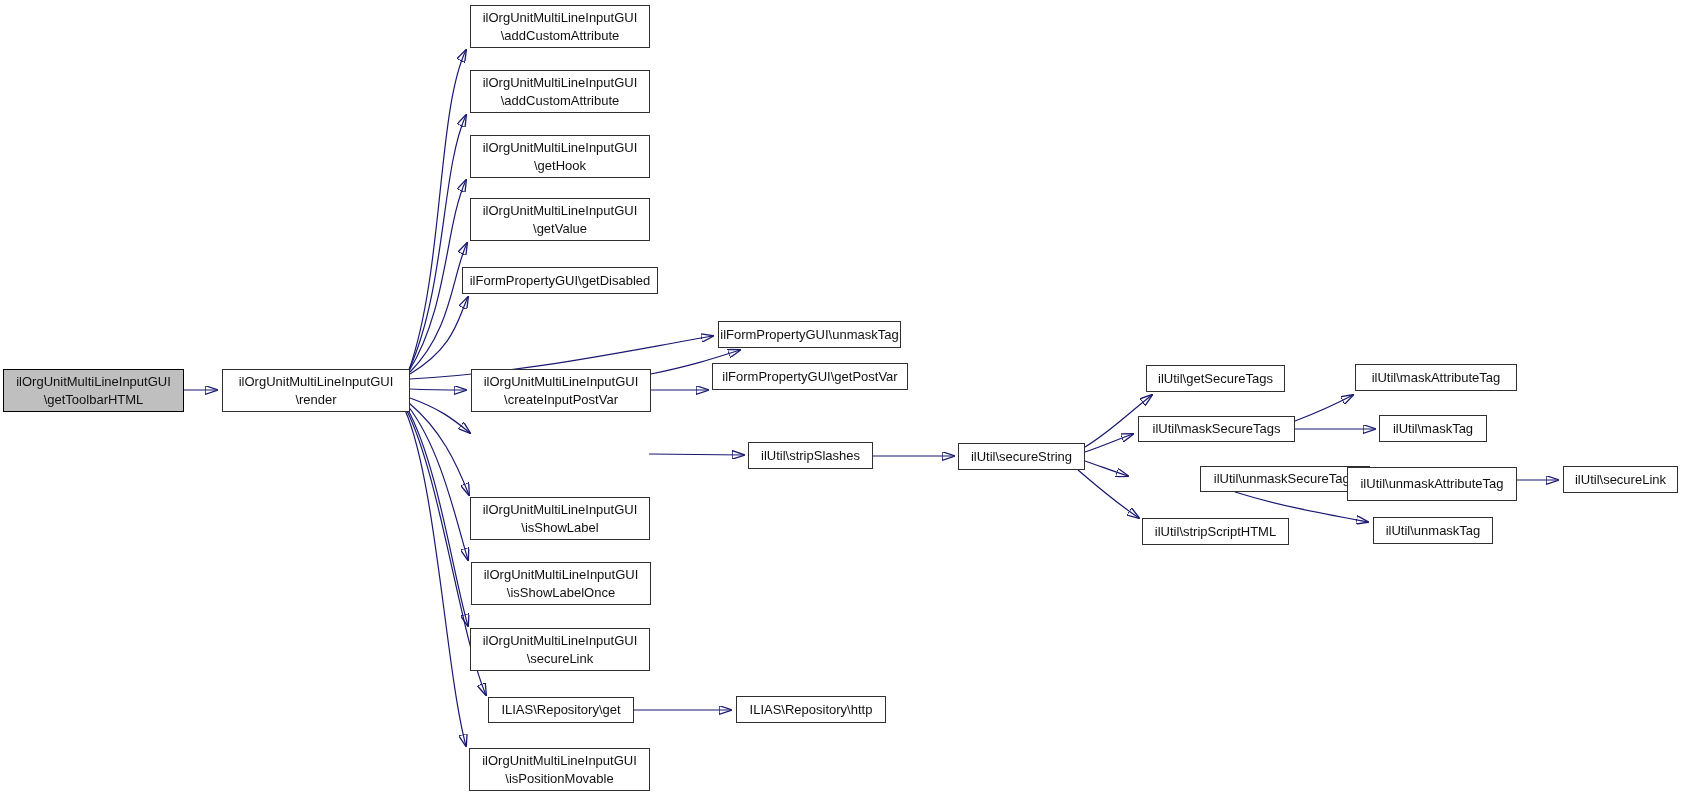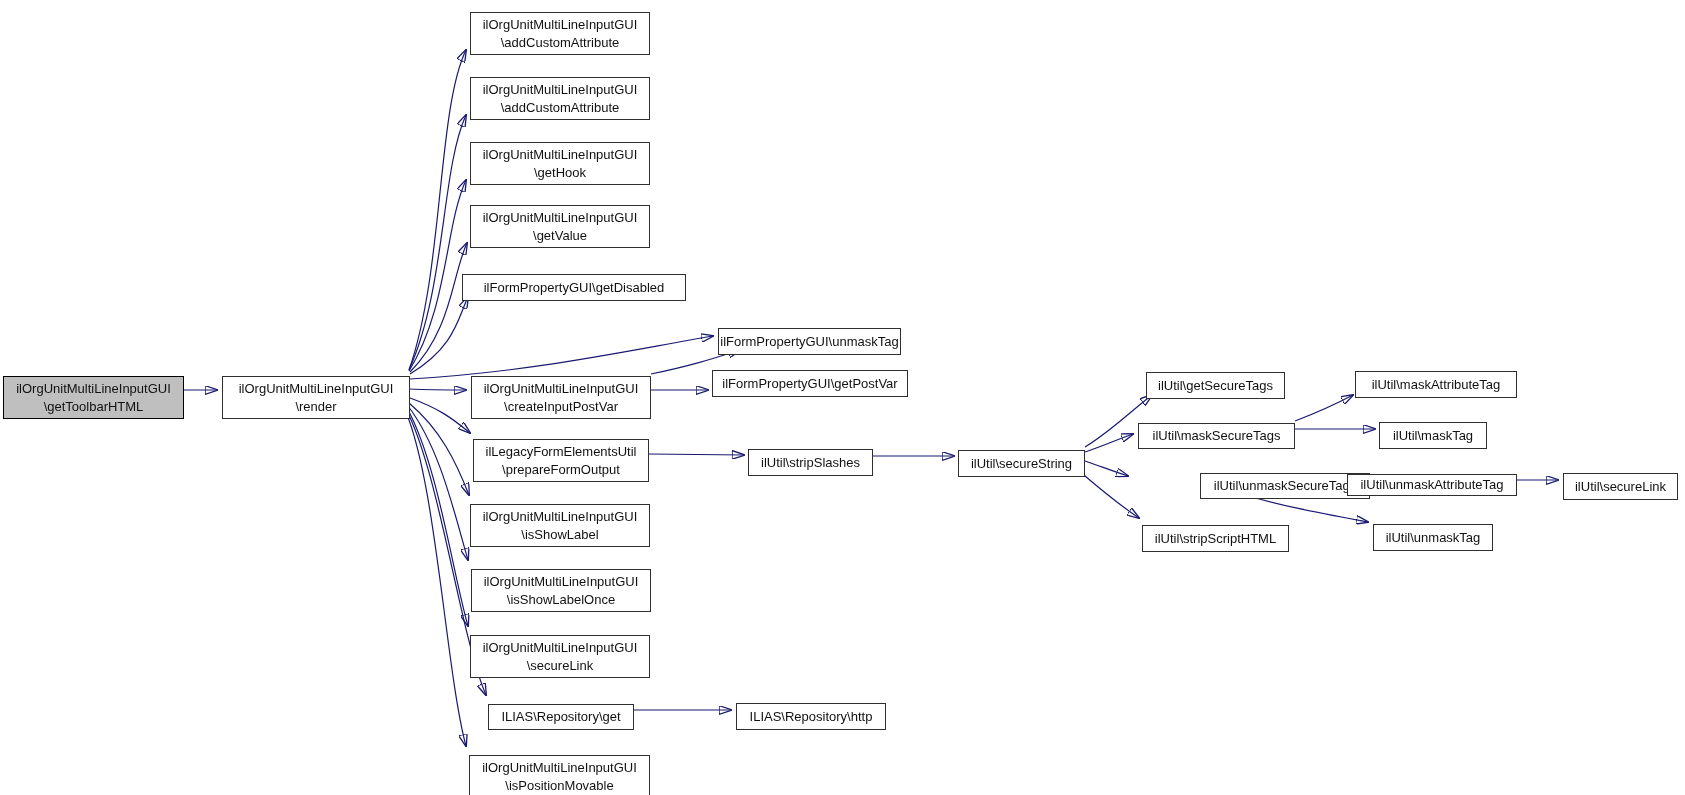--- a/index.html
+++ b/index.html
@@ -20,21 +20,20 @@
     display:flex;
     flex-direction:column;
     justify-content:center;
     align-items:center;
     font-size:13px;
     line-height:18px;
     color:#111111;
     white-space:nowrap;
     text-align:center;
     cursor:pointer;
-    margin-top:7px;
   }
   .node.hl{background:#bfbfbf;border:1.5px solid #000000;}
 </style>
 </head>
 <body>
 
 <div id="canvas">
 
   <svg id="edges" xmlns="http://www.w3.org/2000/svg">
     <defs>
@@ -95,41 +94,37 @@
   <div class="node" style="left:470px;top:135px;width:180px;height:43px">
     <span>ilOrgUnitMultiLineInputGUI</span>
     <span>\getHook</span>
   </div>
 
   <div class="node" style="left:470px;top:198px;width:180px;height:43px">
     <span>ilOrgUnitMultiLineInputGUI</span>
     <span>\getValue</span>
   </div>
 
-  <div class="node" style="left:462px;top:267px;width:224px;height:27px">
+  <div class="node" style="left:462px;top:267px;width:196px;height:27px">
     <span>ilFormPropertyGUI\getDisabled</span>
   </div>
 
   <div class="node" style="left:718px;top:321px;width:183px;height:27px">
     <span>ilFormPropertyGUI\unmaskTag</span>
   </div>
 
   <div class="node" style="left:471px;top:369px;width:180px;height:43px">
     <span>ilOrgUnitMultiLineInputGUI</span>
     <span>\createInputPostVar</span>
   </div>
 
   <div class="node" style="left:712px;top:363px;width:196px;height:27px">
     <span>ilFormPropertyGUI\getPostVar</span>
   </div>
 
-  <div class="node" style="left:473px;top:432px;width:176px;height:43px">
-    <span>ilLegacyFormElementsUtil</span>
-    <span>\prepareFormOutput</span>
-  </div>
 
   <div class="node" style="left:748px;top:442px;width:125px;height:27px">
     <span>ilUtil\stripSlashes</span>
   </div>
 
   <div class="node" style="left:958px;top:443px;width:127px;height:27px">
     <span>ilUtil\secureString</span>
   </div>
 
   <div class="node" style="left:1146px;top:365px;width:139px;height:27px">
@@ -149,21 +144,21 @@
   </div>
 
   <div class="node" style="left:1355px;top:364px;width:162px;height:27px">
     <span>ilUtil\maskAttributeTag</span>
   </div>
 
   <div class="node" style="left:1379px;top:415px;width:108px;height:27px">
     <span>ilUtil\maskTag</span>
   </div>
 
-  <div class="node" style="left:1347px;top:467px;width:170px;height:22px">
+  <div class="node" style="left:1347px;top:467px;width:170px;height:34px">
     <span>ilUtil\unmaskAttributeTag</span>
   </div>
 
   <div class="node" style="left:1563px;top:466px;width:115px;height:27px">
     <span>ilUtil\secureLink</span>
   </div>
 
   <div class="node" style="left:1373px;top:517px;width:120px;height:27px">
     <span>ilUtil\unmaskTag</span>
   </div>

